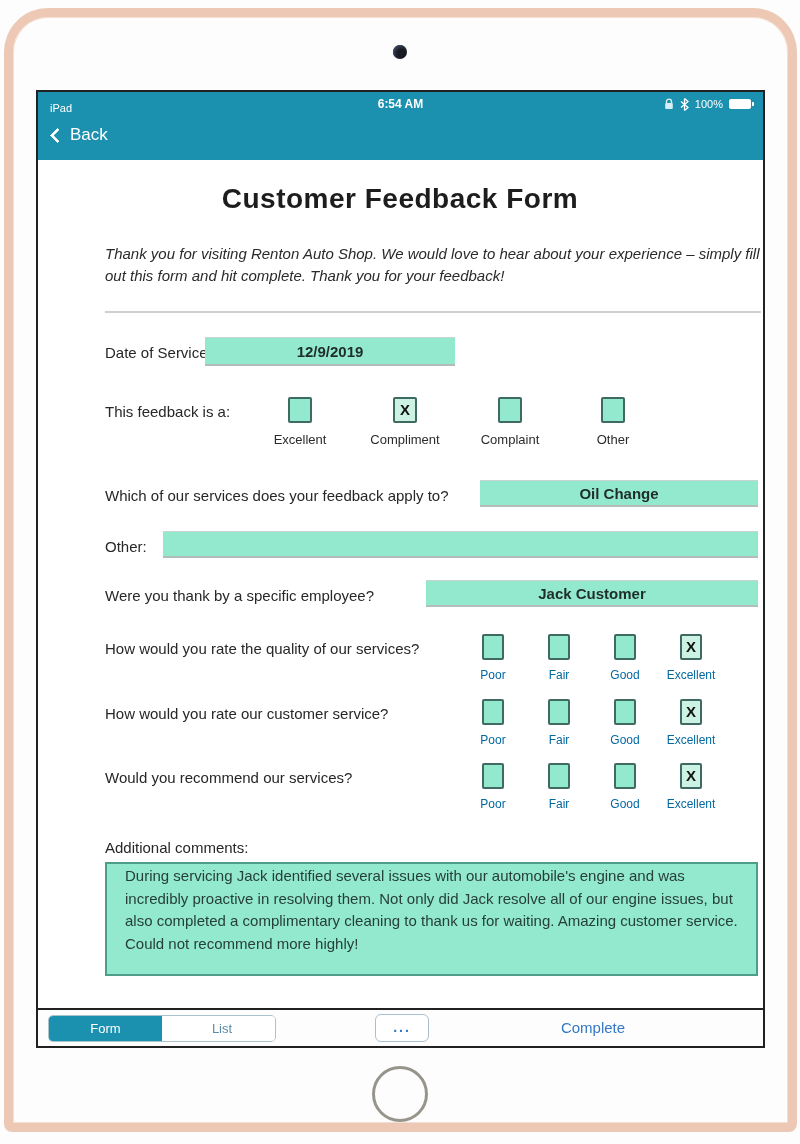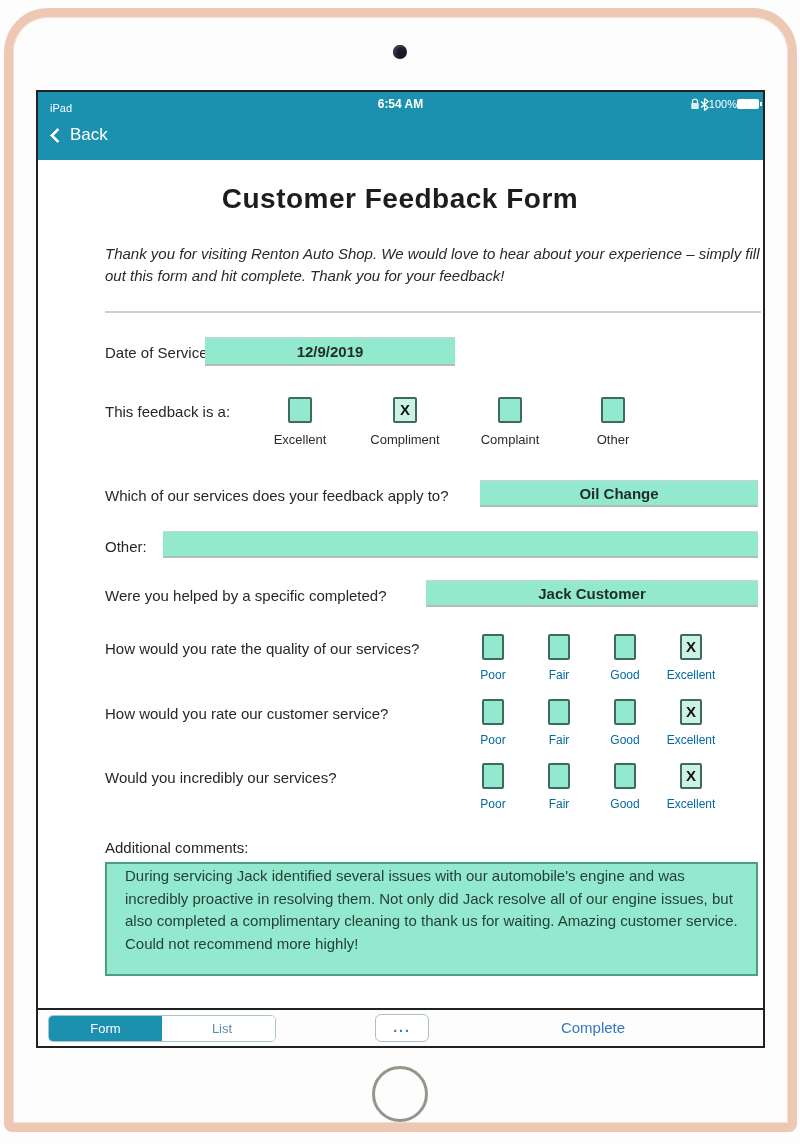--- a/index.html
+++ b/index.html
@@ -16,21 +16,21 @@
     border:3px solid #97948b; background:transparent; }
 
   
   .screen { position:absolute; left:36px; top:90px; width:729px; height:958px;
     border:2px solid #212121; background:#ffffff; }
 
   
   .statusbar { position:absolute; left:0; top:0; width:100%; height:24px; background:#1b90af; color:#fff; }
   .sb-left { position:absolute; left:12px; top:4px; line-height:24px; font-size:11px; }
   .sb-time { position:absolute; left:0; width:100%; text-align:center; line-height:24px; font-size:12px; font-weight:700; }
-  .sb-right { position:absolute; right:4px; top:0; height:24px; display:flex; align-items:center; gap:0; font-size:11px; }
+  .sb-right { position:absolute; right:12px; top:0; height:24px; display:flex; align-items:center; gap:6px; font-size:11px; }
   .battery { width:22px; height:10px; background:#fff; border-radius:2px; position:relative; }
   .battery:after { content:""; position:absolute; right:-3px; top:3px; width:2px; height:4px; background:#fff; border-radius:0 1px 1px 0; }
   .navbar { position:absolute; left:0; top:24px; width:100%; height:44px; background:#1b90af; }
   .back { position:absolute; left:14px; top:9px; display:flex; align-items:center; gap:7px; color:#fff;
     font-size:17px; font-weight:400; cursor:pointer; }
   .chev { width:11px; height:11px; border-left:3px solid #fff; border-bottom:3px solid #fff; transform:rotate(45deg); border-radius:1px; }
 
   
   .title { position:absolute; left:0; top:183px; width:800px; text-align:center;
     font-size:28px; font-weight:600; letter-spacing:.5px; color:#1d1d1d; }
@@ -125,21 +125,21 @@
   <span class="cb-label" style="left:353px; top:432px; width:104px;">Compliment</span>
   <span class="cb-label" style="left:458px; top:432px; width:104px;">Complaint</span>
   <span class="cb-label" style="left:561px; top:432px; width:104px;">Other</span>
 
   <span class="flabel" style="left:105px; top:487px;">Which of our services does your feedback apply to?</span>
   <div class="field" style="left:480px; top:480px; width:278px; height:27px; line-height:25px;">Oil Change</div>
 
   <span class="flabel" style="left:105px; top:538px;">Other:</span>
   <div class="field" style="left:163px; top:531px; width:595px; height:27px; line-height:25px;"></div>
 
-  <span class="flabel" style="left:105px; top:587px;">Were you helped by a specific completed?</span>
+  <span class="flabel" style="left:105px; top:587px;">Were you thank by a specific employee?</span>
   <div class="field" style="left:426px; top:580px; width:332px; height:27px; line-height:25px;">Jack Customer</div>
 
   <span class="flabel" style="left:105px; top:640px;">How would you rate the quality of our services?</span>
   <span class="cb cb-sm" style="left:482px; top:634px;"></span>
   <span class="cb cb-sm" style="left:548px; top:634px;"></span>
   <span class="cb cb-sm" style="left:614px; top:634px;"></span>
   <span class="cb cb-sm checked" style="left:680px; top:634px;">X</span>
   <span class="rate-label" style="left:460px; top:668px; width:66px;">Poor</span>
   <span class="rate-label" style="left:526px; top:668px; width:66px;">Fair</span>
   <span class="rate-label" style="left:592px; top:668px; width:66px;">Good</span>
@@ -148,21 +148,21 @@
   <span class="flabel" style="left:105px; top:705px;">How would you rate our customer service?</span>
   <span class="cb cb-sm" style="left:482px; top:699px;"></span>
   <span class="cb cb-sm" style="left:548px; top:699px;"></span>
   <span class="cb cb-sm" style="left:614px; top:699px;"></span>
   <span class="cb cb-sm checked" style="left:680px; top:699px;">X</span>
   <span class="rate-label" style="left:460px; top:733px; width:66px;">Poor</span>
   <span class="rate-label" style="left:526px; top:733px; width:66px;">Fair</span>
   <span class="rate-label" style="left:592px; top:733px; width:66px;">Good</span>
   <span class="rate-label" style="left:658px; top:733px; width:66px;">Excellent</span>
 
-  <span class="flabel" style="left:105px; top:769px;">Would you incredibly our services?</span>
+  <span class="flabel" style="left:105px; top:769px;">Would you recommend our services?</span>
   <span class="cb cb-sm" style="left:482px; top:763px;"></span>
   <span class="cb cb-sm" style="left:548px; top:763px;"></span>
   <span class="cb cb-sm" style="left:614px; top:763px;"></span>
   <span class="cb cb-sm checked" style="left:680px; top:763px;">X</span>
   <span class="rate-label" style="left:460px; top:797px; width:66px;">Poor</span>
   <span class="rate-label" style="left:526px; top:797px; width:66px;">Fair</span>
   <span class="rate-label" style="left:592px; top:797px; width:66px;">Good</span>
   <span class="rate-label" style="left:658px; top:797px; width:66px;">Excellent</span>
 
   <span class="flabel" style="left:105px; top:839px;">Additional comments:</span>

